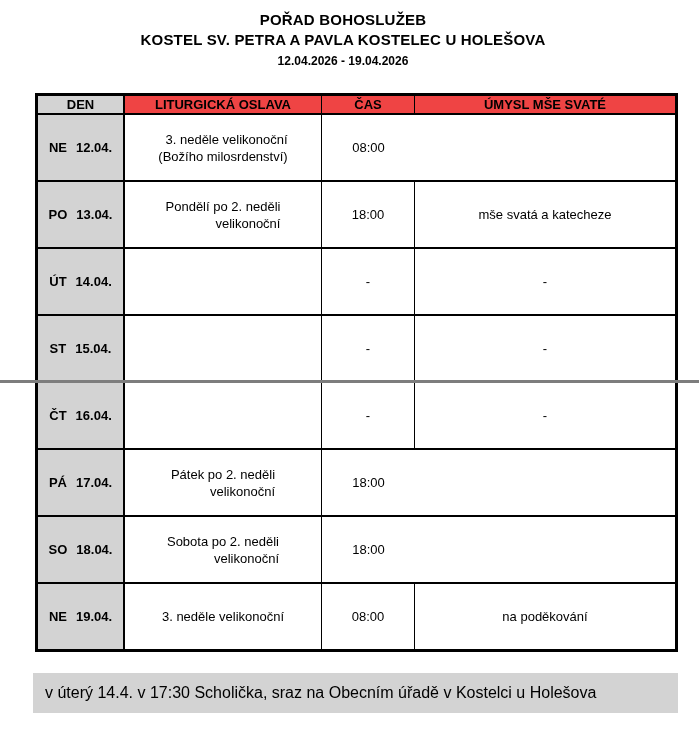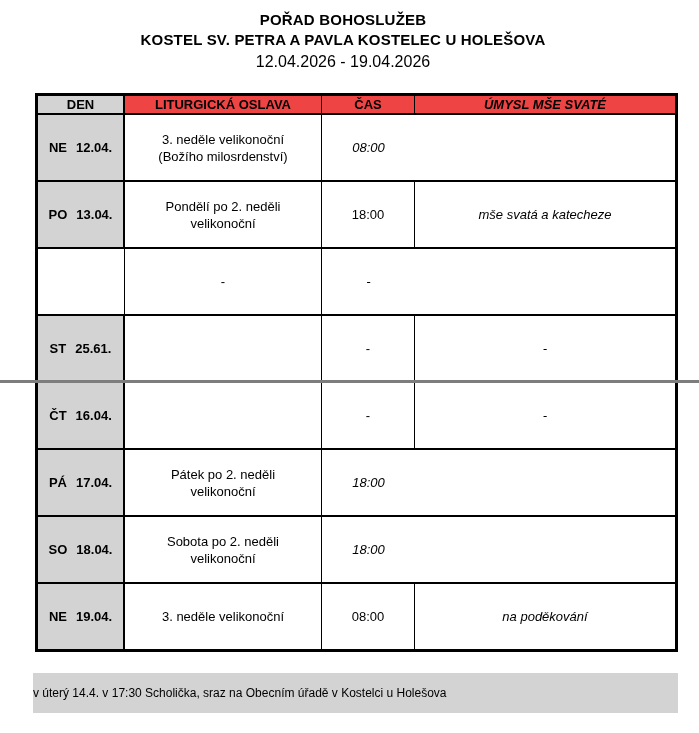--- a/index.html
+++ b/index.html
@@ -26,22 +26,22 @@
     text-align: center;
   }
   .heading .title,
   .heading .subtitle {
     font-size: 15px;
     font-weight: bold;
     line-height: 20px;
     letter-spacing: 0.2px;
   }
   .heading .daterange {
-    font-size: 16px;
-    font-weight: normal;
+    font-size: 12px;
+    font-weight: bold;
     line-height: 19px;
     margin-top: 2px;
   }
 
   
   .schedule {
     position: absolute;
     left: 35px;
     top: 93px;
     width: 643px;
@@ -55,30 +55,30 @@
     border-bottom: 2px solid #000000;
   }
   .tr:last-child { border-bottom: none; }
   .tr.header-row { height: 17px; }
   .tr.data-row  { height: 65px; }
 
   .td {
     display: flex;
     align-items: center;
     justify-content: center;
-    text-align: center;
+    text-align: right;
     font-size: 13px;
     line-height: 17px;
     white-space: pre-line;
     border-right: 1px solid #000000;
     box-sizing: border-box;
     padding: 0 8px;
     overflow: hidden;
   }
-  .td:last-child { border-right: none; font-style: italic; }
+  .td:last-child { border-right: none; }
 
   .header-row .td {
     font-weight: bold;
     background: #ef4444;
     font-size: 13px;
   }
   .td.den {
     background: #d3d3d3;
     font-weight: bold;
     gap: 9px;
@@ -101,22 +101,22 @@
   .footer-note {
     position: absolute;
     left: 33px;
     top: 673px;
     width: 645px;
     height: 40px;
     background: #d3d3d3;
     box-sizing: border-box;
     display: flex;
     align-items: center;
-    padding-left: 0;
-    font-size: 12px;
+    padding-left: 12px;
+    font-size: 16px;
   }
 </style>
 </head>
 <body>
 
 <div class="page">
 
   <div class="heading">
     <div class="title">POŘAD BOHOSLUŽEB</div>
     <div class="subtitle">KOSTEL SV. PETRA A PAVLA KOSTELEC U HOLEŠOVA</div>
@@ -145,28 +145,31 @@
       <div class="td den">
         <span>PO</span><span>13.04.</span>
       </div>
       <div class="td">Pondělí po 2. neděli
 velikonoční</div>
       <div class="td">18:00</div>
       <div class="td">mše svatá a katecheze</div>
     </div>
 
     <div class="tr data-row">
+      <div class="td den">
+        <span>ÚT</span><span>14.04.</span>
+      </div>
       <div class="td"></div>
       <div class="td">-</div>
       <div class="td">-</div>
     </div>
 
     <div class="tr data-row">
       <div class="td den">
-        <span>ST</span><span>25.61.</span>
+        <span>ST</span><span>15.04.</span>
       </div>
       <div class="td"></div>
       <div class="td">-</div>
       <div class="td">-</div>
     </div>
 
     <div class="tr data-row">
       <div class="td den">
         <span>ČT</span><span>16.04.</span>
       </div>

